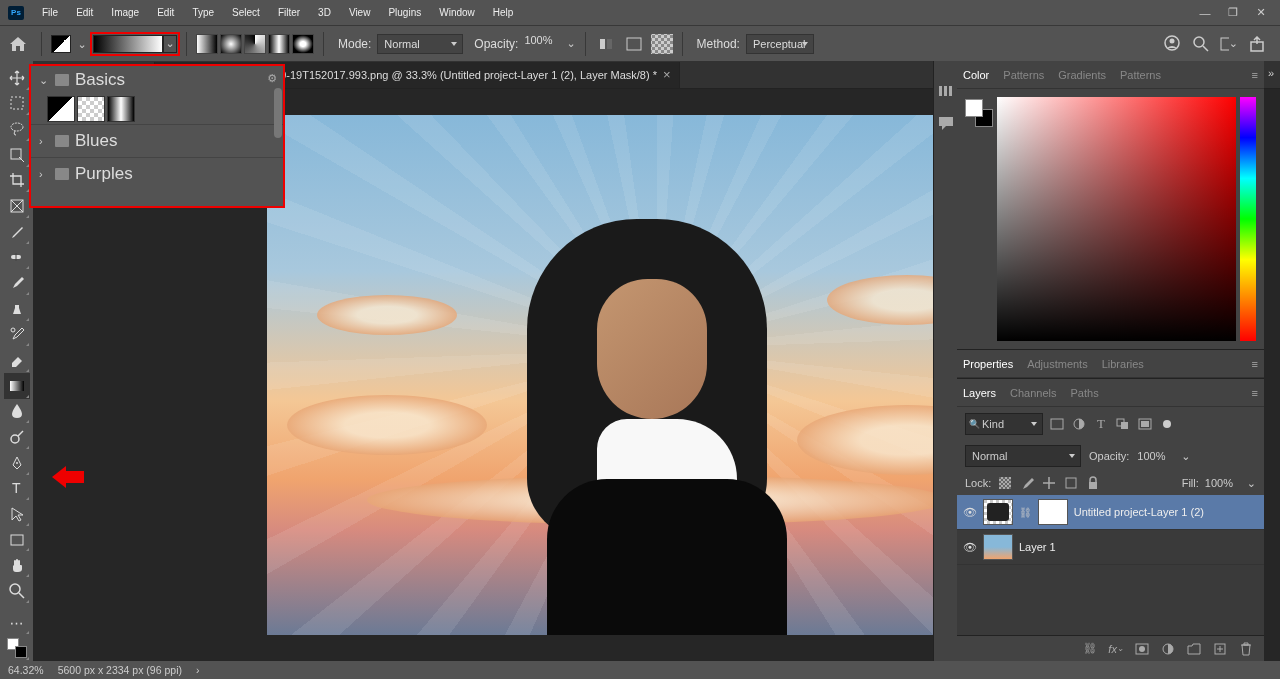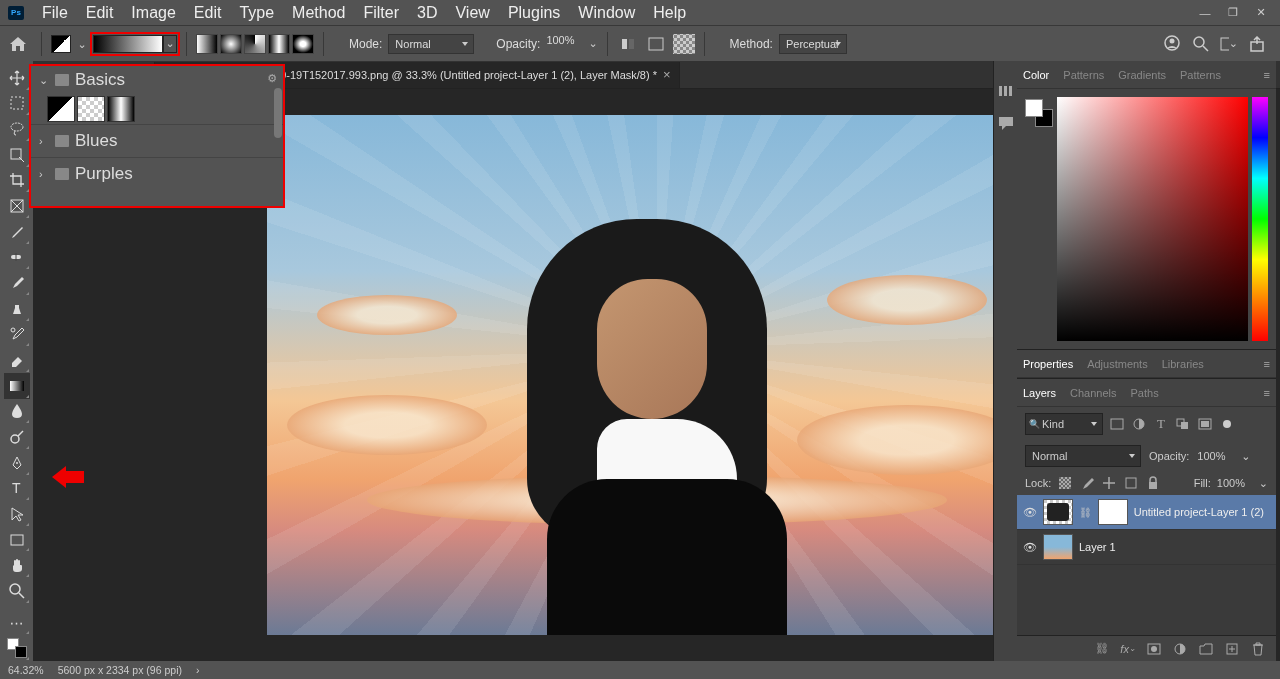--- a/index.html
+++ b/index.html
@@ -1,32 +1,32 @@
 <!DOCTYPE html>
 <html><head>
 <meta charset="utf-8">
 <style>
 *{box-sizing:border-box;margin:0;padding:0;font-family:"Segoe UI",Arial,sans-serif;user-select:none}
 body{background:#323232;color:#ccc;width:1280px;height:679px;overflow:hidden;position:relative;font-size:11px}
 .menubar{height:25px;background:#535353;display:flex;align-items:center;padding:0 8px;gap:2px}
 .ps-logo{width:16px;height:14px;background:#001e36;color:#31a8ff;font-size:8px;font-weight:bold;display:flex;align-items:center;justify-content:center;border-radius:2px;margin-right:8px}
-.menu-item{padding:3px 8px;color:#eee;font-size:16px;cursor:pointer}
+.menu-item{padding:3px 8px;color:#eee;font-size:10px;cursor:pointer}
 .window-controls{margin-left:auto;display:flex;gap:14px;padding-right:4px}
 .win-btn{width:14px;height:14px;color:#ccc;cursor:pointer;display:flex;align-items:center;justify-content:center}
 .options-bar{height:36px;background:#535353;border-top:1px solid #383838;display:flex;align-items:center;padding:0 4px;gap:6px}
 .home-btn{width:28px;height:22px;display:flex;align-items:center;justify-content:center;cursor:pointer}
 .divider{width:1px;height:24px;background:#383838;margin:0 3px}
 .grad-swatch{width:20px;height:18px;background:linear-gradient(135deg,#000 0%,#000 50%,#fff 50%,#fff 100%);border:1px solid #222;cursor:pointer}
 .grad-dd{width:10px;display:flex;align-items:center;justify-content:center;cursor:pointer;color:#ccc;position:relative;top:1px}
 .grad-preview{width:70px;height:18px;background:linear-gradient(90deg,#000,#fff);border:1px solid #222;cursor:pointer}
 .grad-preview-dd{width:14px;height:18px;background:#535353;border:1px solid #222;display:flex;align-items:center;justify-content:center;cursor:pointer}
 .red-highlight{outline:2px solid #e00;outline-offset:1px}
 .grad-type-btns{display:flex;gap:2px}
 .grad-type{width:22px;height:20px;border:1px solid #444;background:#535353;cursor:pointer}
-.opt-label{color:#ddd;font-size:12px;margin-left:16px}
+.opt-label{color:#ddd;font-size:12px;margin-left:5px}
 .opt-select{background:#444;border:1px solid #333;color:#ddd;height:20px;padding:0 18px 0 6px;font-size:11px;position:relative;cursor:pointer;display:flex;align-items:center}
 .opt-select::after{content:"";position:absolute;right:5px;top:7px;border-left:3px solid transparent;border-right:3px solid transparent;border-top:4px solid #ccc}
 .opt-input{background:transparent;border:none;color:#ddd;width:36px;height:20px;font-size:11px;text-align:left}
 .opt-toggle{width:22px;height:20px;border:1px solid transparent;cursor:pointer;display:flex;align-items:center;justify-content:center}
 .right-tools{margin-left:auto;display:flex;gap:10px;align-items:center;padding-right:10px}
 .right-ico{width:18px;height:18px;display:flex;align-items:center;justify-content:center;cursor:pointer;color:#ccc}
 .workspace{position:absolute;top:61px;left:0;right:0;bottom:18px;display:flex}
 .toolbar{width:33px;background:#535353;display:flex;flex-direction:column;align-items:center;padding-top:4px;gap:0}
 .tool-btn{width:26px;height:26px;display:flex;align-items:center;justify-content:center;cursor:pointer;color:#ddd;position:relative}
 .tool-btn.active{background:#333}
@@ -56,21 +56,21 @@
 .gp-label{font-size:17px;color:#ddd}
 .gp-settings{position:absolute;right:6px;top:6px;color:#aaa;cursor:pointer}
 .gp-swatches{display:flex;gap:2px;padding:2px 16px}
 .gp-sw{width:28px;height:26px;border:1px solid #333;cursor:pointer}
 .gp-sw1{background:linear-gradient(135deg,#000 50%,#fff 50%)}
 .gp-sw2{background:repeating-conic-gradient(#fff 0 25%,#ccc 25% 50%) 0 0/8px 8px}
 .gp-sw3{background:linear-gradient(90deg,#000,#fff,#000)}
 .gp-row{display:flex;align-items:center;padding:6px 8px;cursor:pointer;border-top:1px solid #444}
 .gp-chev{width:10px;color:#ccc}
 .gp-scrollbar{position:absolute;right:1px;top:22px;width:8px;height:50px;background:#777;border-radius:4px}
-.right-side{position:absolute;right:4px;top:61px;width:283px;bottom:18px;display:flex}
+.right-side{position:absolute;right:16px;top:61px;width:331px;bottom:18px;display:flex}
 .collapsed-dock{width:24px;background:#434343;border-left:1px solid #222;display:flex;flex-direction:column;align-items:center;padding-top:20px;gap:12px}
 .dock-ico{width:20px;height:20px;cursor:pointer;color:#aaa;display:flex;align-items:center;justify-content:center}
 .panels{flex:1;background:#434343;display:flex;flex-direction:column}
 .panel-tabs{height:28px;display:flex;align-items:center;padding:0 6px;gap:14px;border-bottom:1px solid #333}
 .panel-tab{color:#888;font-size:11px;cursor:pointer}
 .panel-tab.active{color:#fff;font-weight:500}
 .panel-menu{margin-left:auto;color:#aaa;cursor:pointer}
 .color-panel{padding:8px;display:flex;gap:4px}
 .fg-bg{width:28px;height:28px;position:relative;margin-top:2px}
 .fg-sw{position:absolute;width:18px;height:18px;background:#fff;border:1px solid #888;top:0;left:0}
@@ -111,21 +111,21 @@
 </head>
 <body>
 
 <div class="menubar">
   <div class="ps-logo">Ps</div>
   <div class="menu-item">File</div>
   <div class="menu-item">Edit</div>
   <div class="menu-item">Image</div>
   <div class="menu-item">Edit</div>
   <div class="menu-item">Type</div>
-  <div class="menu-item">Method</div>
+  <div class="menu-item">Select</div>
   <div class="menu-item">Filter</div>
   <div class="menu-item">3D</div>
   <div class="menu-item">View</div>
   <div class="menu-item">Plugins</div>
   <div class="menu-item">Window</div>
   <div class="menu-item">Help</div>
   <div class="window-controls">
     <div class="win-btn">—</div>
     <div class="win-btn">❐</div>
     <div class="win-btn">✕</div>

